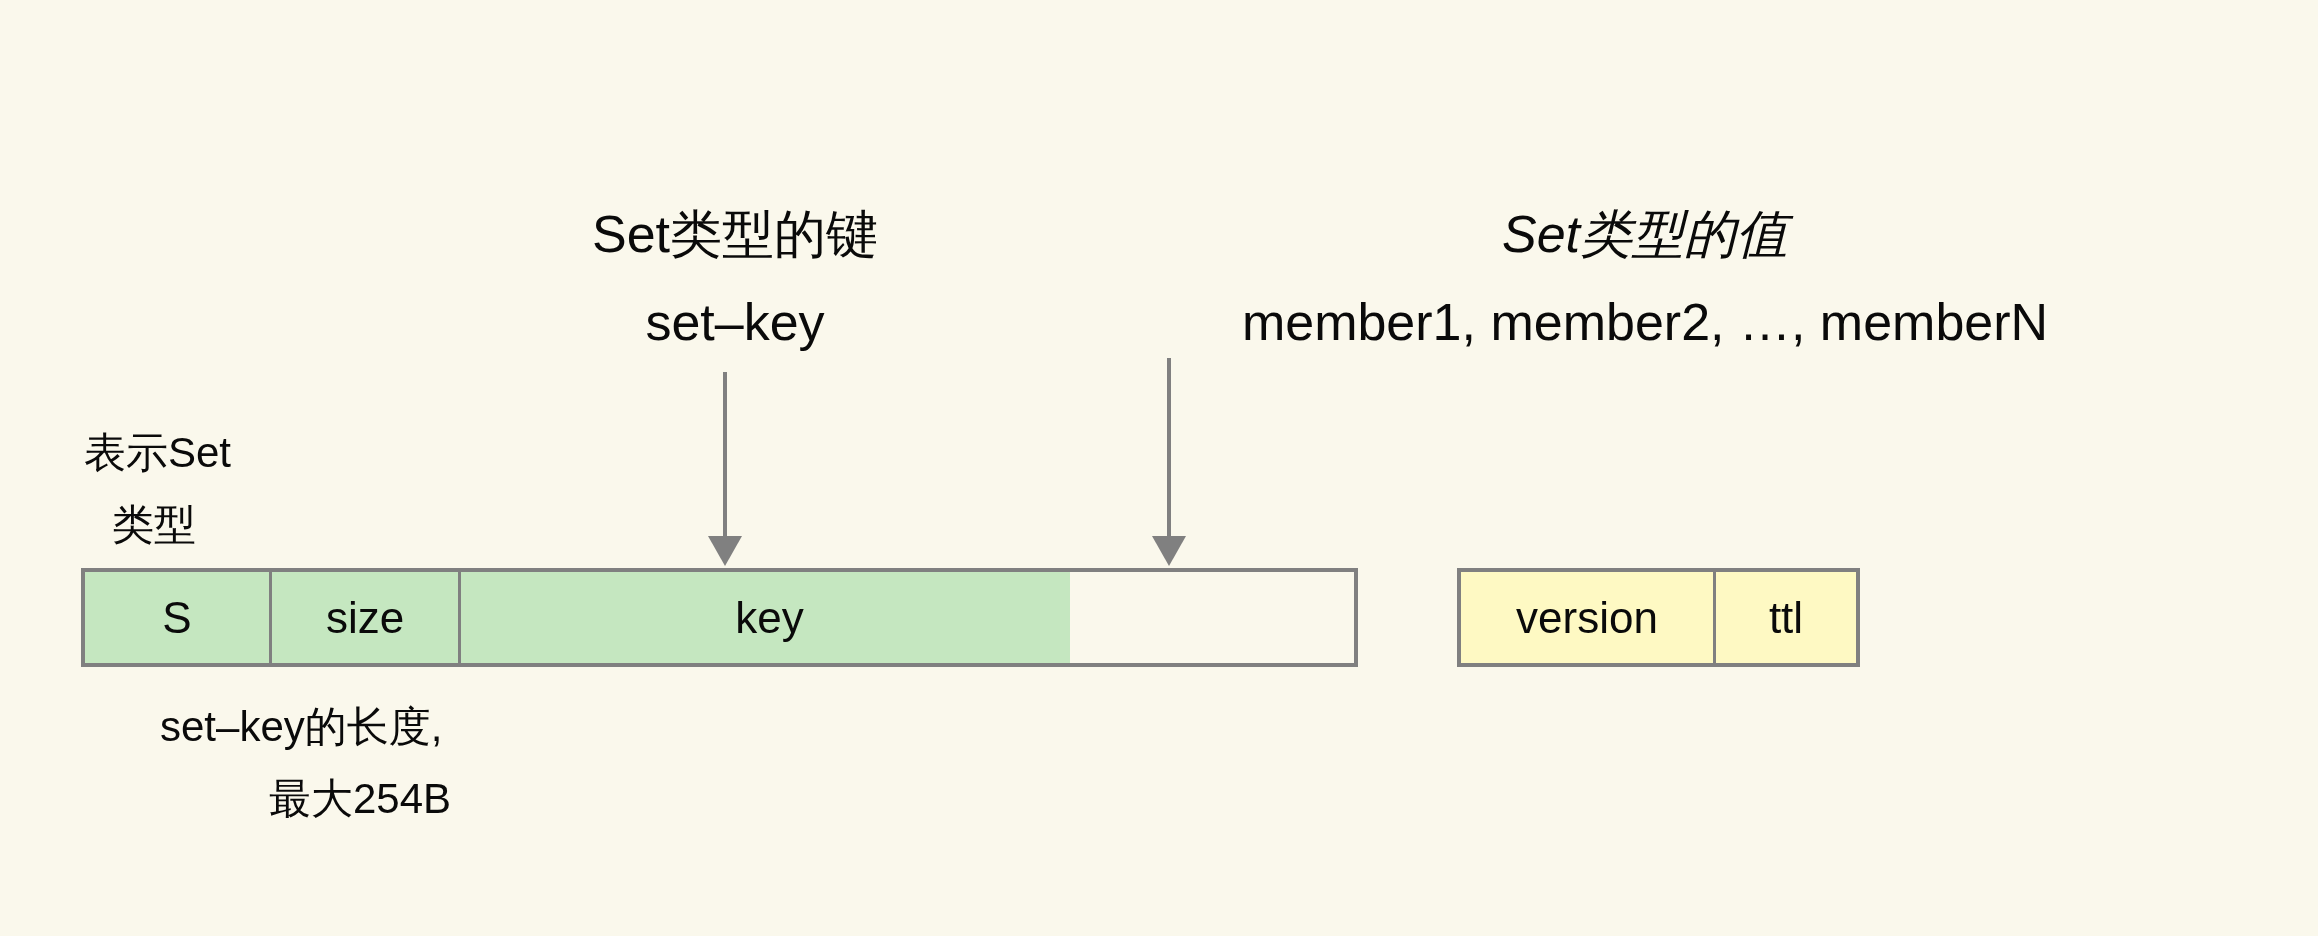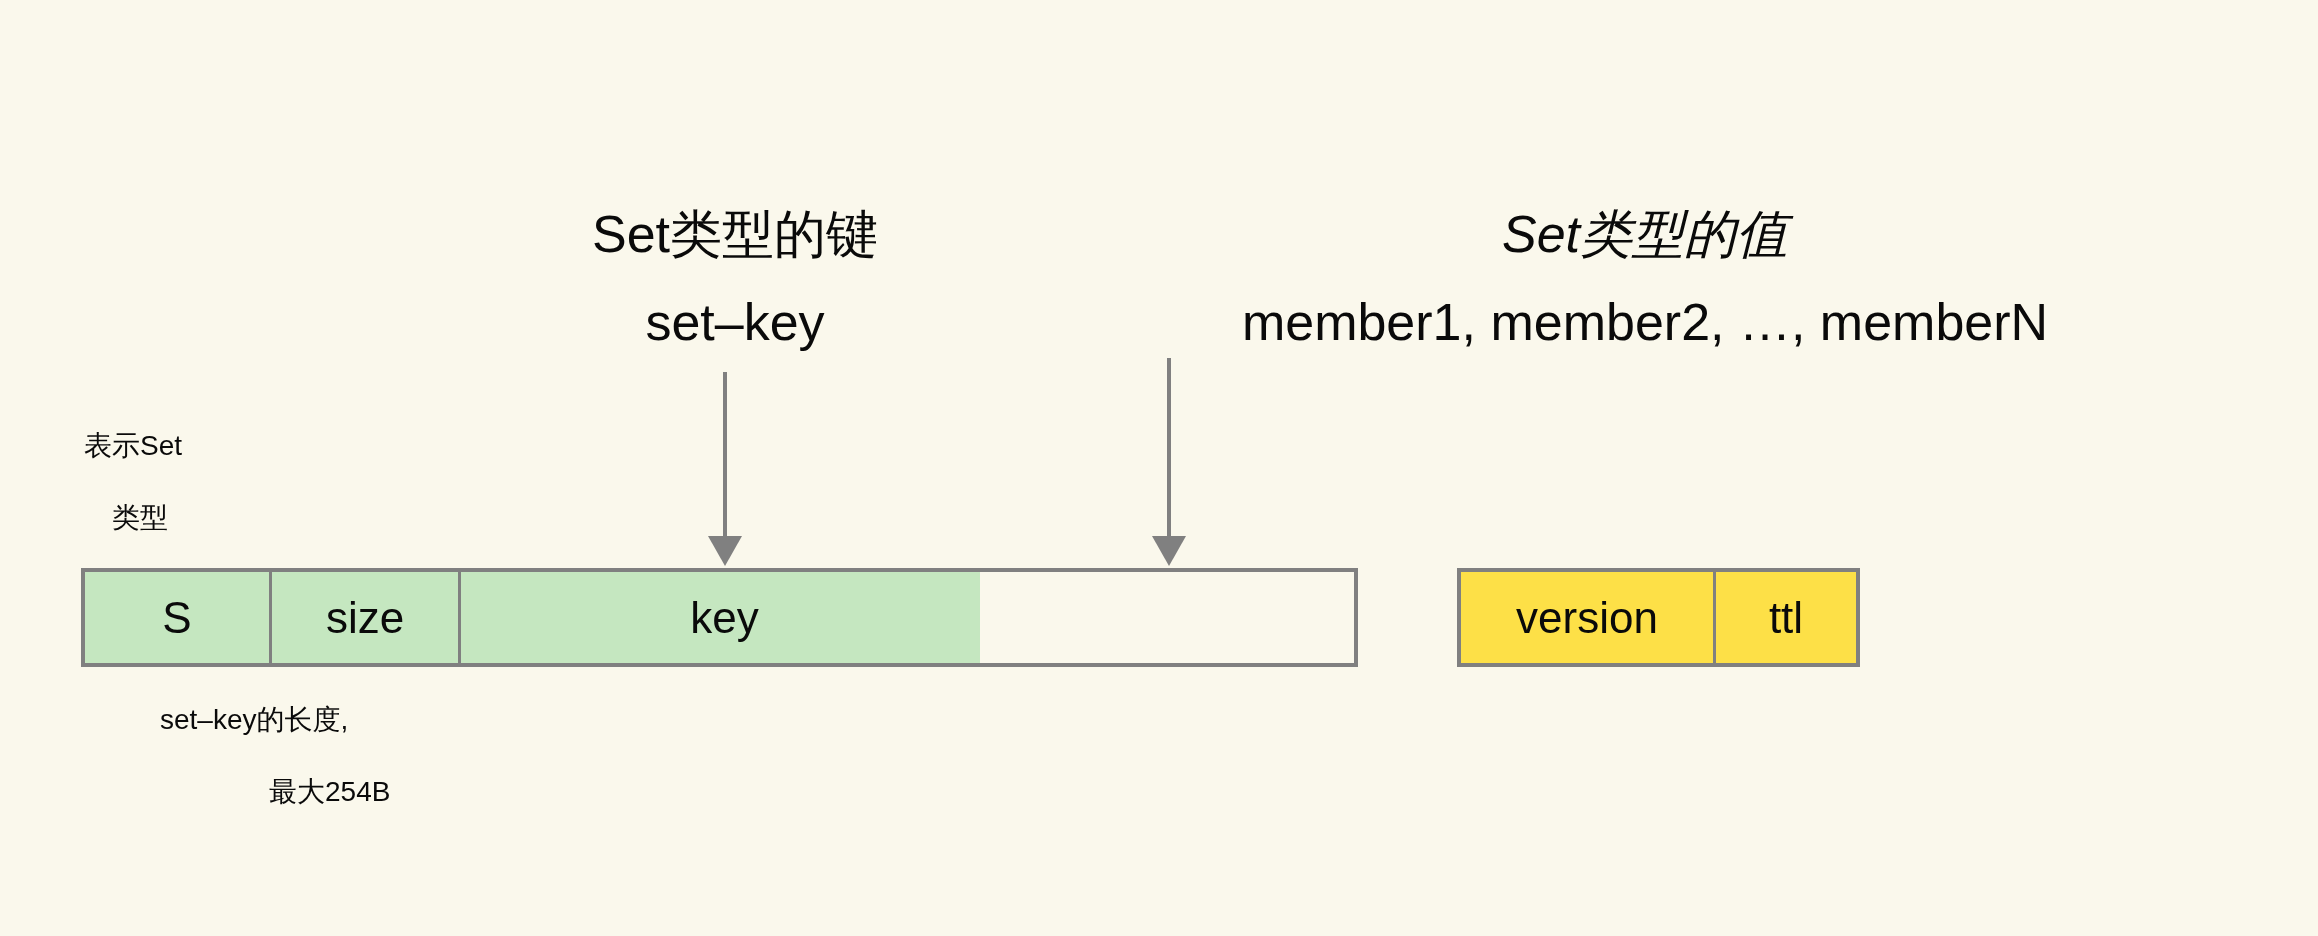--- a/index.html
+++ b/index.html
@@ -36,21 +36,21 @@
   }
 
   
   .callout-line {
     font-size: 52px;
     letter-spacing: 0px;
   }
 
   
   .annot-line {
-    font-size: 28px;
+    font-size: 42px;
   }
 
   
   .strip {
     position: absolute;
     display: flex;
     box-sizing: border-box;
     border: 4px solid #808080;
   }
   .cell {
@@ -60,21 +60,21 @@
     justify-content: center;
     font-size: 44px;
     color: #0a0a0a;
     border-right: 3px solid #808080;
     height: 100%;
   }
   .cell:last-child {
     border-right: none;
   }
   .strip.green .cell { background: #c5e7c0; }
-  .strip.yellow .cell { background: #fde047; }
+  .strip.yellow .cell { background: #fef9c3; }
 
   
   .arrow {
     position: absolute;
     width: 0;
     height: 0;
   }
   .arrow .shaft {
     position: absolute;
     left: -2px;
@@ -115,21 +115,21 @@
     <div class="head" style="top:178px;"></div>
   </div>
 
   <div class="lbl annot-line" style="left:84px; top:432px;">表示Set</div>
 
   <div class="lbl annot-line" style="left:112px; top:504px;">类型</div>
 
   <div class="strip green" style="left:81px; top:568px; width:1277px; height:99px;">
     <div class="cell" style="width:187px;">S</div>
     <div class="cell" style="width:189px;">size</div>
-    <div class="cell" style="width:519px;padding-left:8px;">key</div>
+    <div class="cell" style="width:609px;padding-left:8px;">key</div>
   </div>
 
   <div class="strip yellow" style="left:1457px; top:568px; width:403px; height:99px;">
     <div class="cell" style="width:255px;">version</div>
     <div class="cell" style="width:140px;">ttl</div>
   </div>
 
   <div class="lbl annot-line" style="left:160px; top:706px;">set–key的长度,</div>
 
   <div class="lbl annot-line" style="left:244px; top:778px;margin-left:25px;">最大254B</div>

